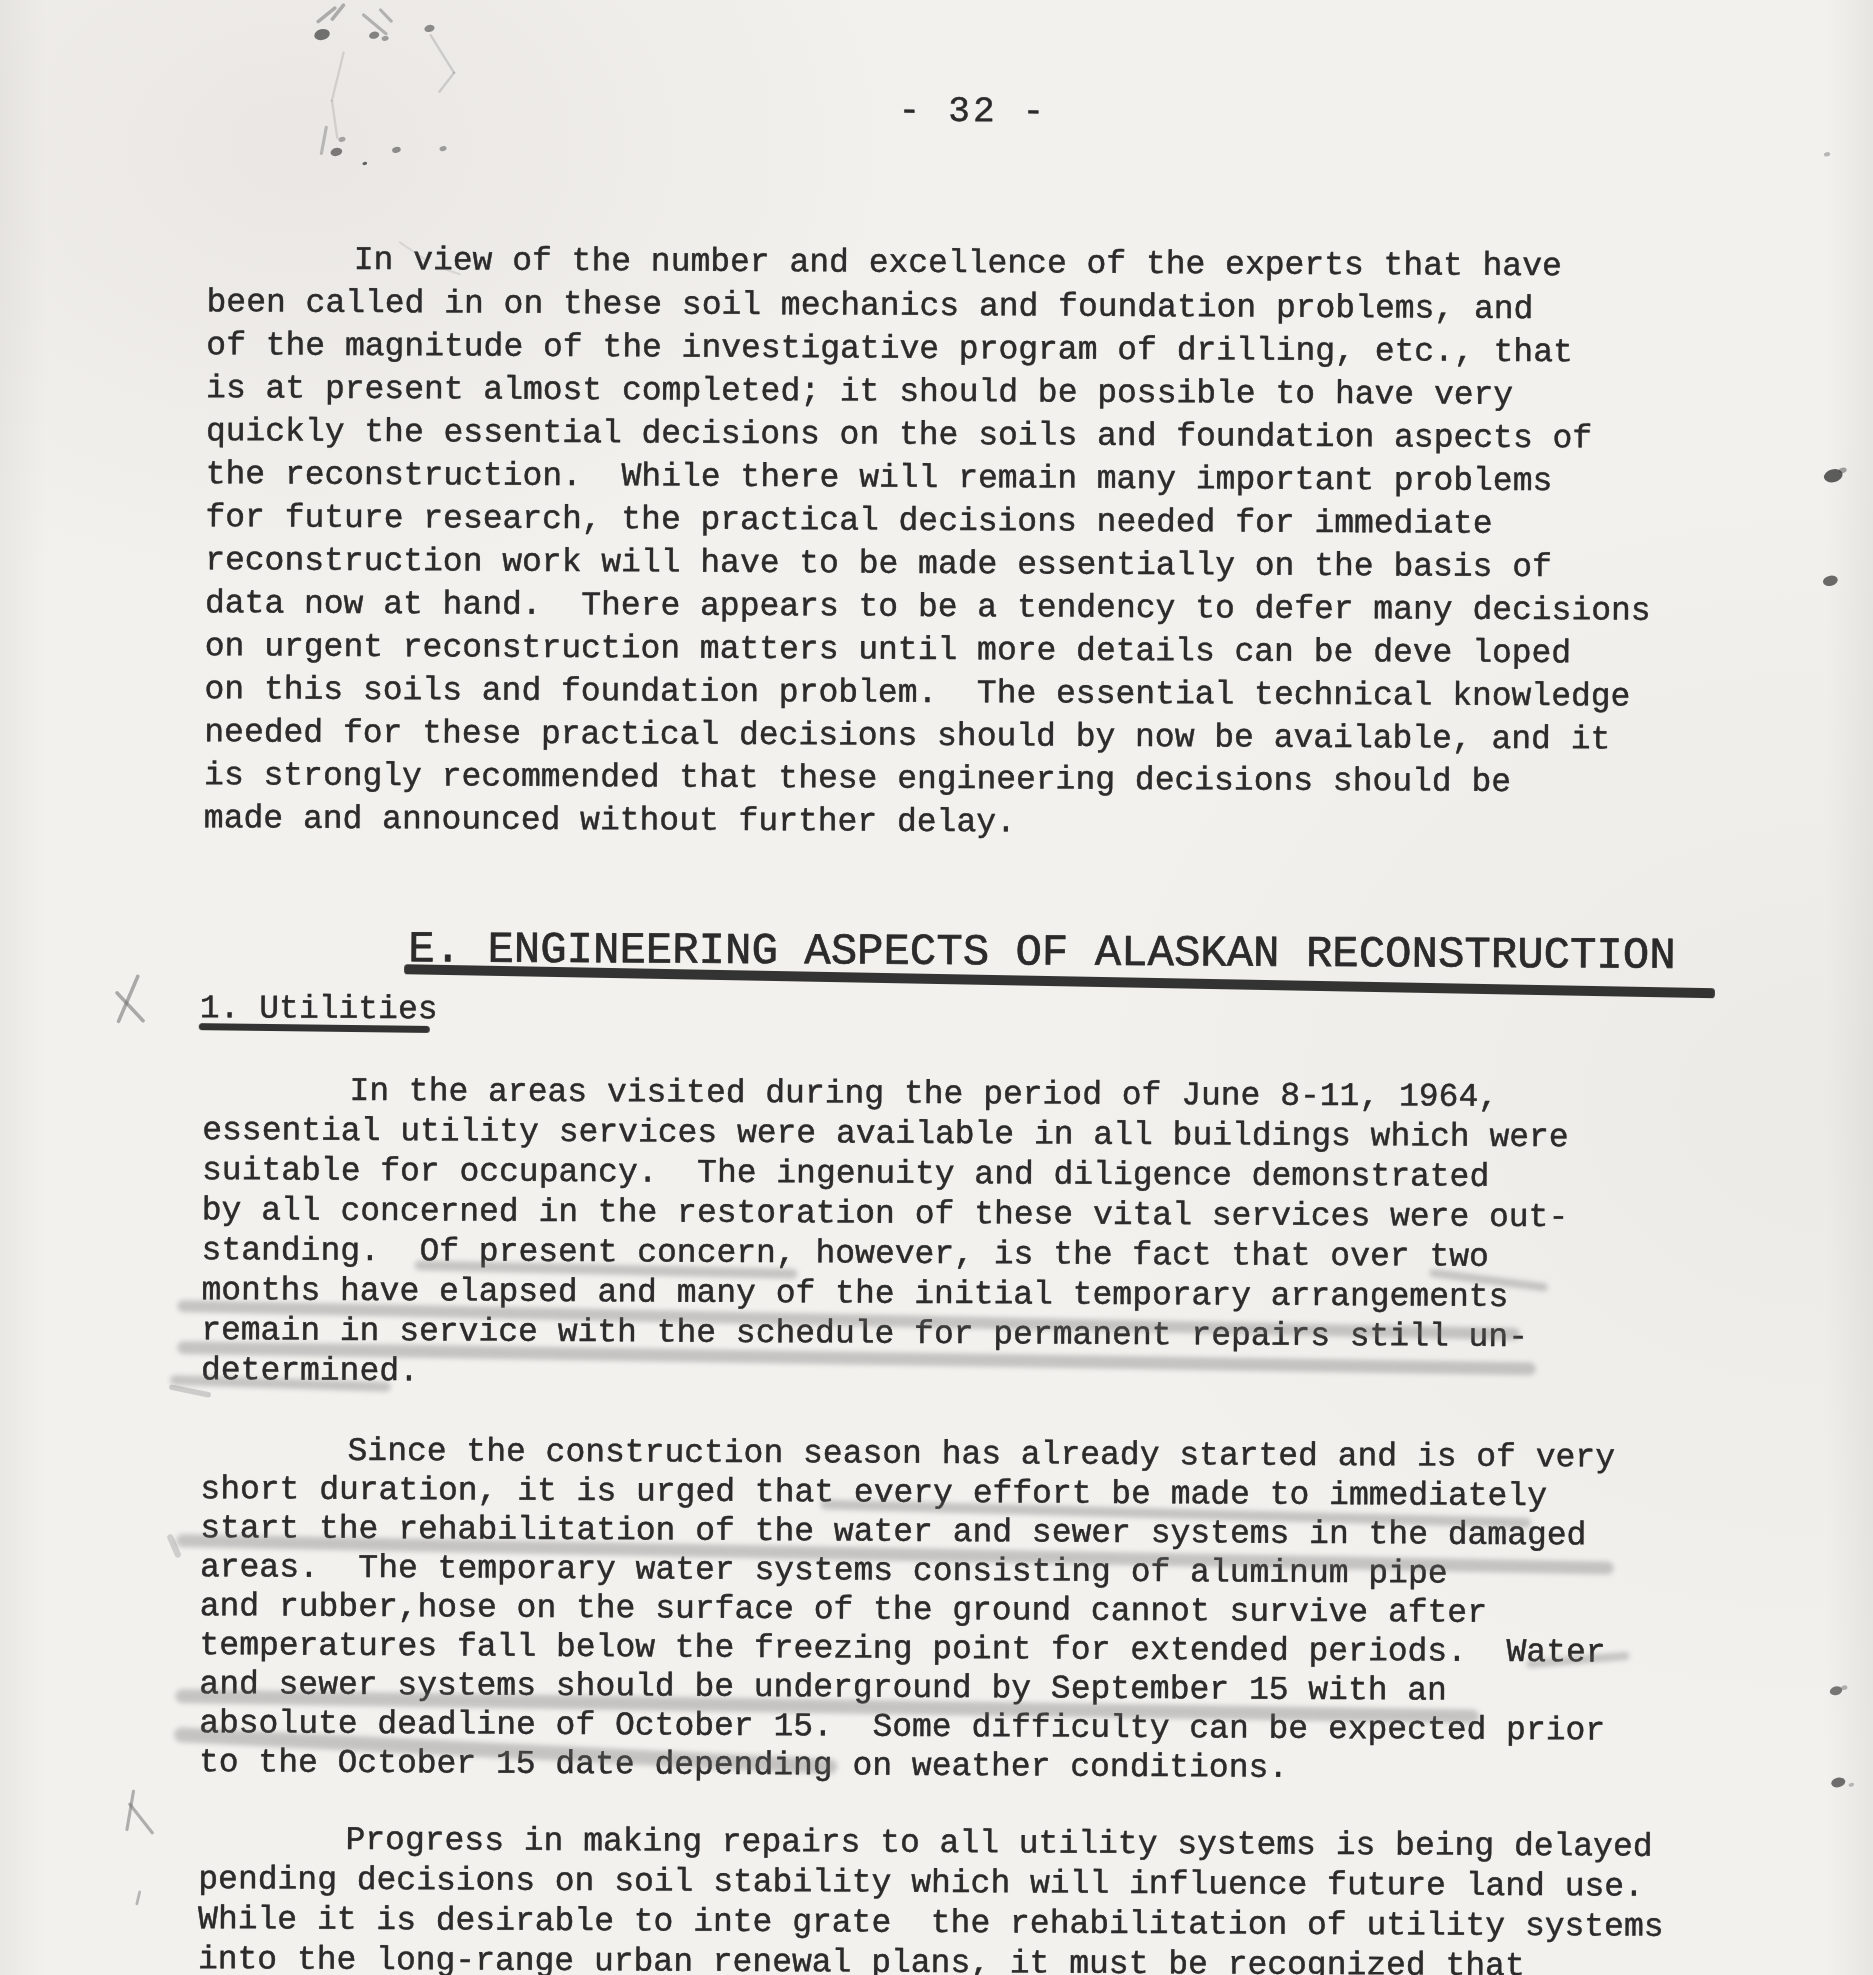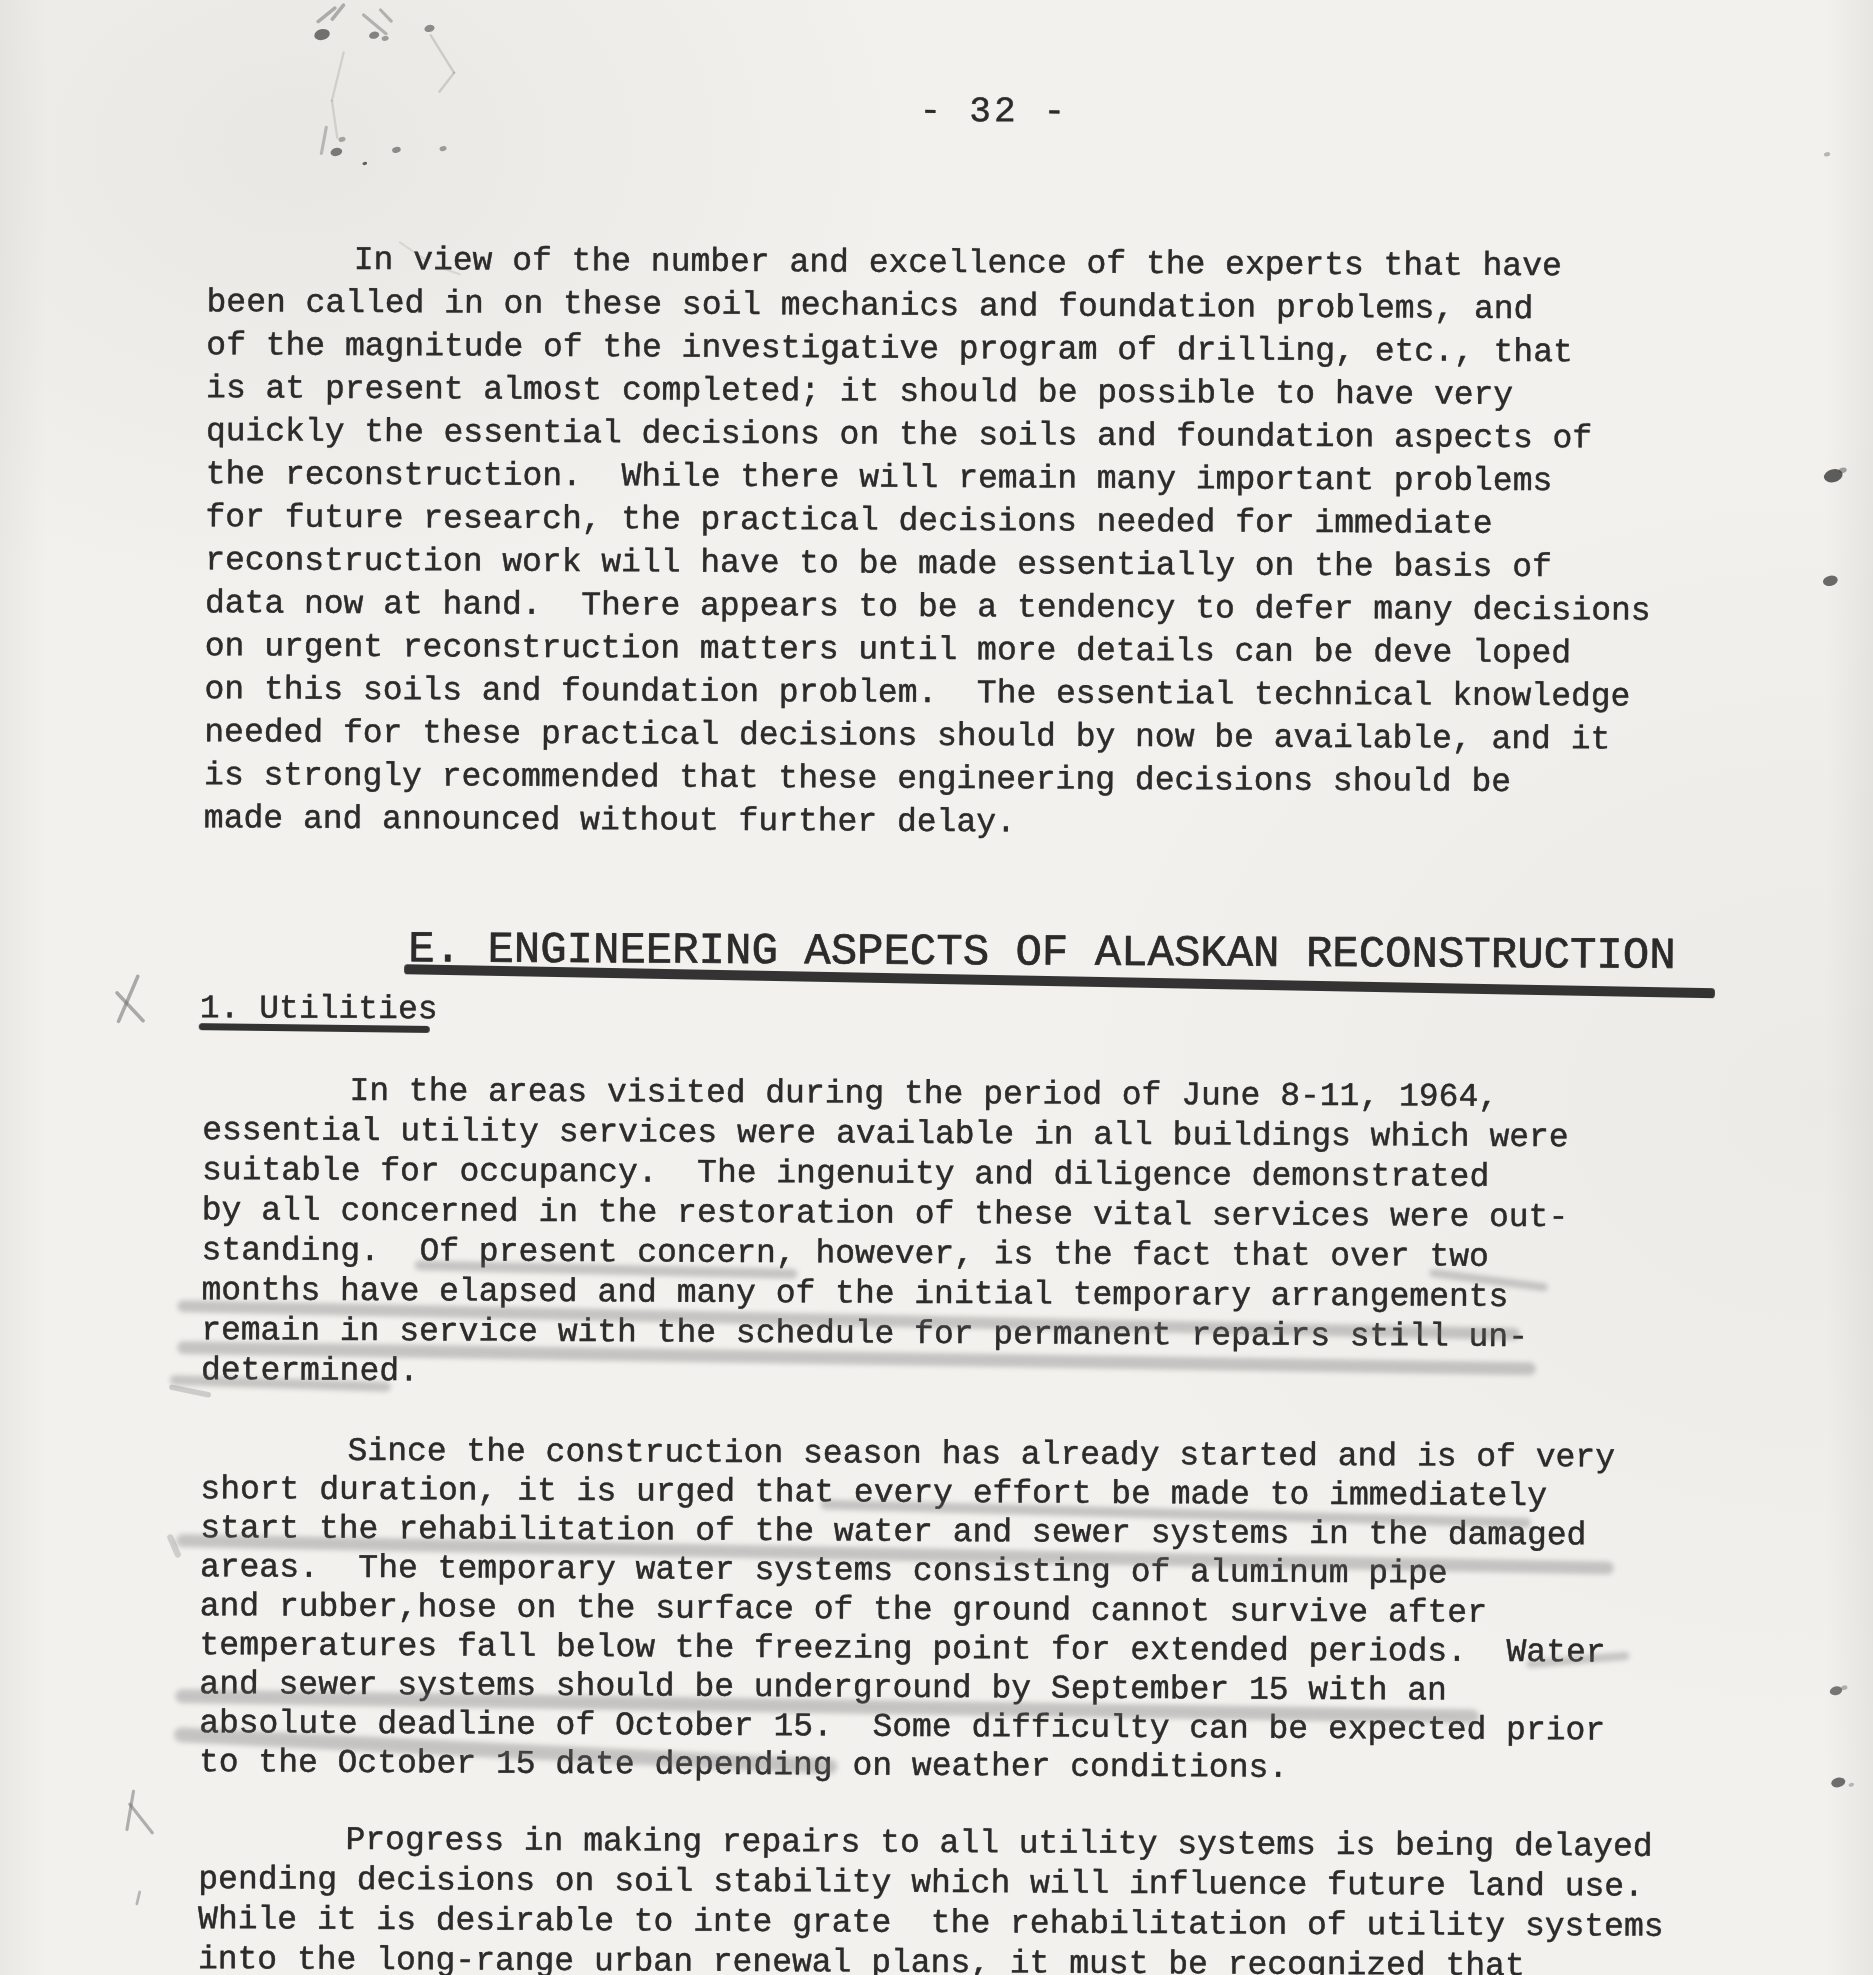--- a/index.html
+++ b/index.html
@@ -21,21 +21,21 @@
   }
   .content{position:absolute;inset:0;transform:rotate(0.3deg);transform-origin:937px 1185px;}
   .typed{
     color:#2b2b2b;
     -webkit-text-stroke:0.4px #2e2e2e;
     text-shadow:0 0 0.8px rgba(45,45,45,.45);
     white-space:pre;
   }
   .pageno{
     position:absolute;left:893px;top:88px;
-    font-size:36px;line-height:47px;letter-spacing:3.2px;margin-left:21px;
+    font-size:36px;line-height:47px;letter-spacing:3.2px;
   }
   .para{
     position:absolute;left:202px;
     font-size:33px;line-height:43px;
     text-indent:147px;
   }
   #para-intro{top:242px;}
   #para-u1{top:1075px;line-height:40px;}
   #para-u2{top:1435px;line-height:39px;}
   #para-u3{top:1824px;line-height:40px;}

